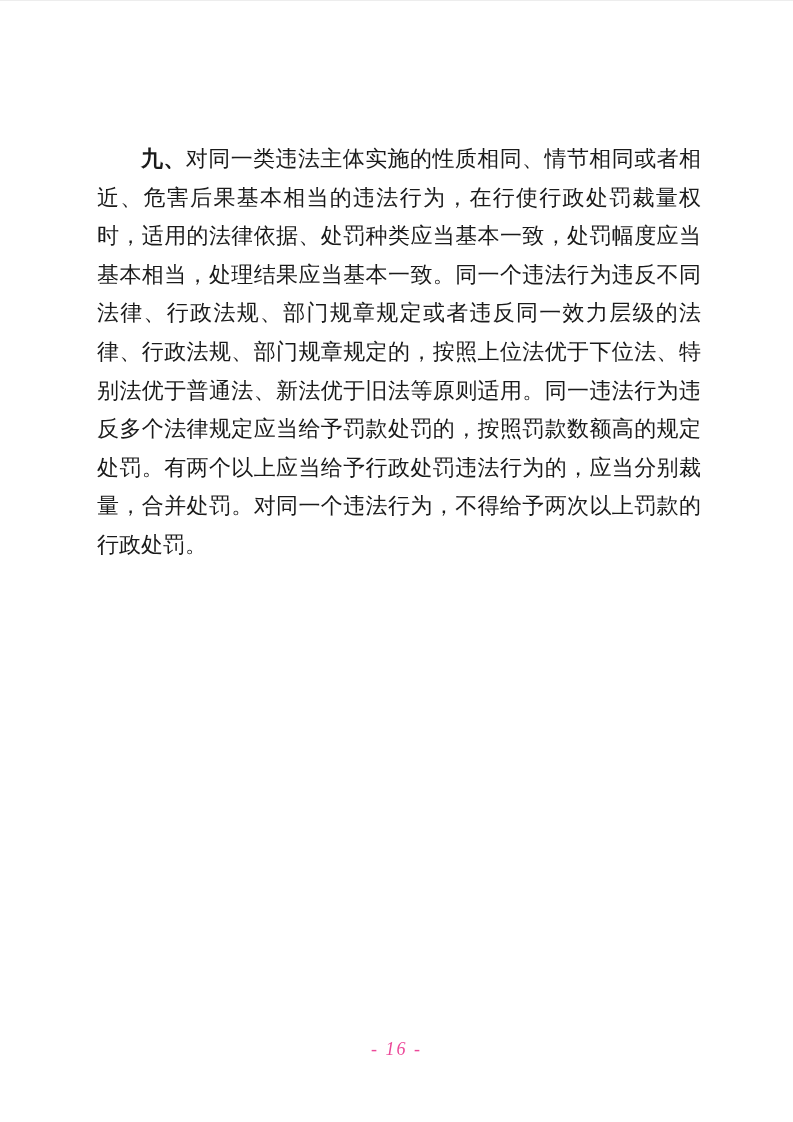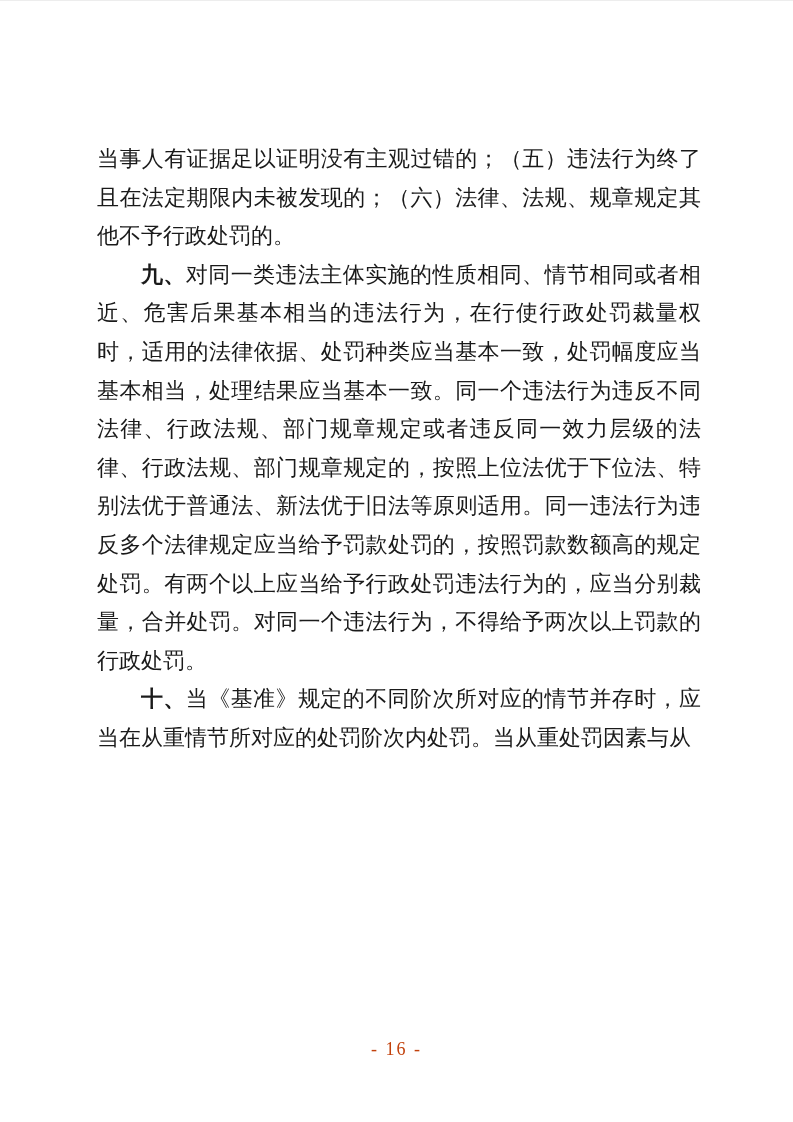--- a/index.html
+++ b/index.html
@@ -42,28 +42,27 @@
   .footer {
     position: absolute;
     left: 0;
     top: 1038px;
     width: 100%;
     text-align: center;
   }
   .pagenum {
     font-size: 18px;
     letter-spacing: 2px;
-    color: #c2410c;
+    color: #ec4899;
     font-family: "Liberation Serif", "DejaVu Serif", serif;
+    font-style: italic;
   }
 </style>
 </head>
 <body>
 
 <div class="text-body" id="paragraphs">
-    <p class="para">当事人有证据足以证明没有主观过错的；（五）违法行为终了且在法定期限内未被发现的；（六）法律、法规、规章规定其他不予行政处罚的。</p>
     <p class="para indent"><span class="lead">九、</span>对同一类违法主体实施的性质相同、情节相同或者相近、危害后果基本相当的违法行为，在行使行政处罚裁量权时，适用的法律依据、处罚种类应当基本一致，处罚幅度应当基本相当，处理结果应当基本一致。同一个违法行为违反不同法律、行政法规、部门规章规定或者违反同一效力层级的法律、行政法规、部门规章规定的，按照上位法优于下位法、特别法优于普通法、新法优于旧法等原则适用。同一违法行为违反多个法律规定应当给予罚款处罚的，按照罚款数额高的规定处罚。有两个以上应当给予行政处罚违法行为的，应当分别裁量，合并处罚。对同一个违法行为，不得给予两次以上罚款的行政处罚。</p>
-    <p class="para indent"><span class="lead">十、</span>当《基准》规定的不同阶次所对应的情节并存时，应当在从重情节所对应的处罚阶次内处罚。当从重处罚因素与从</p>
   </div>
 
 <div class="footer">
   <span class="pagenum">- 16 -</span>
 </div>
 
 </body></html>

